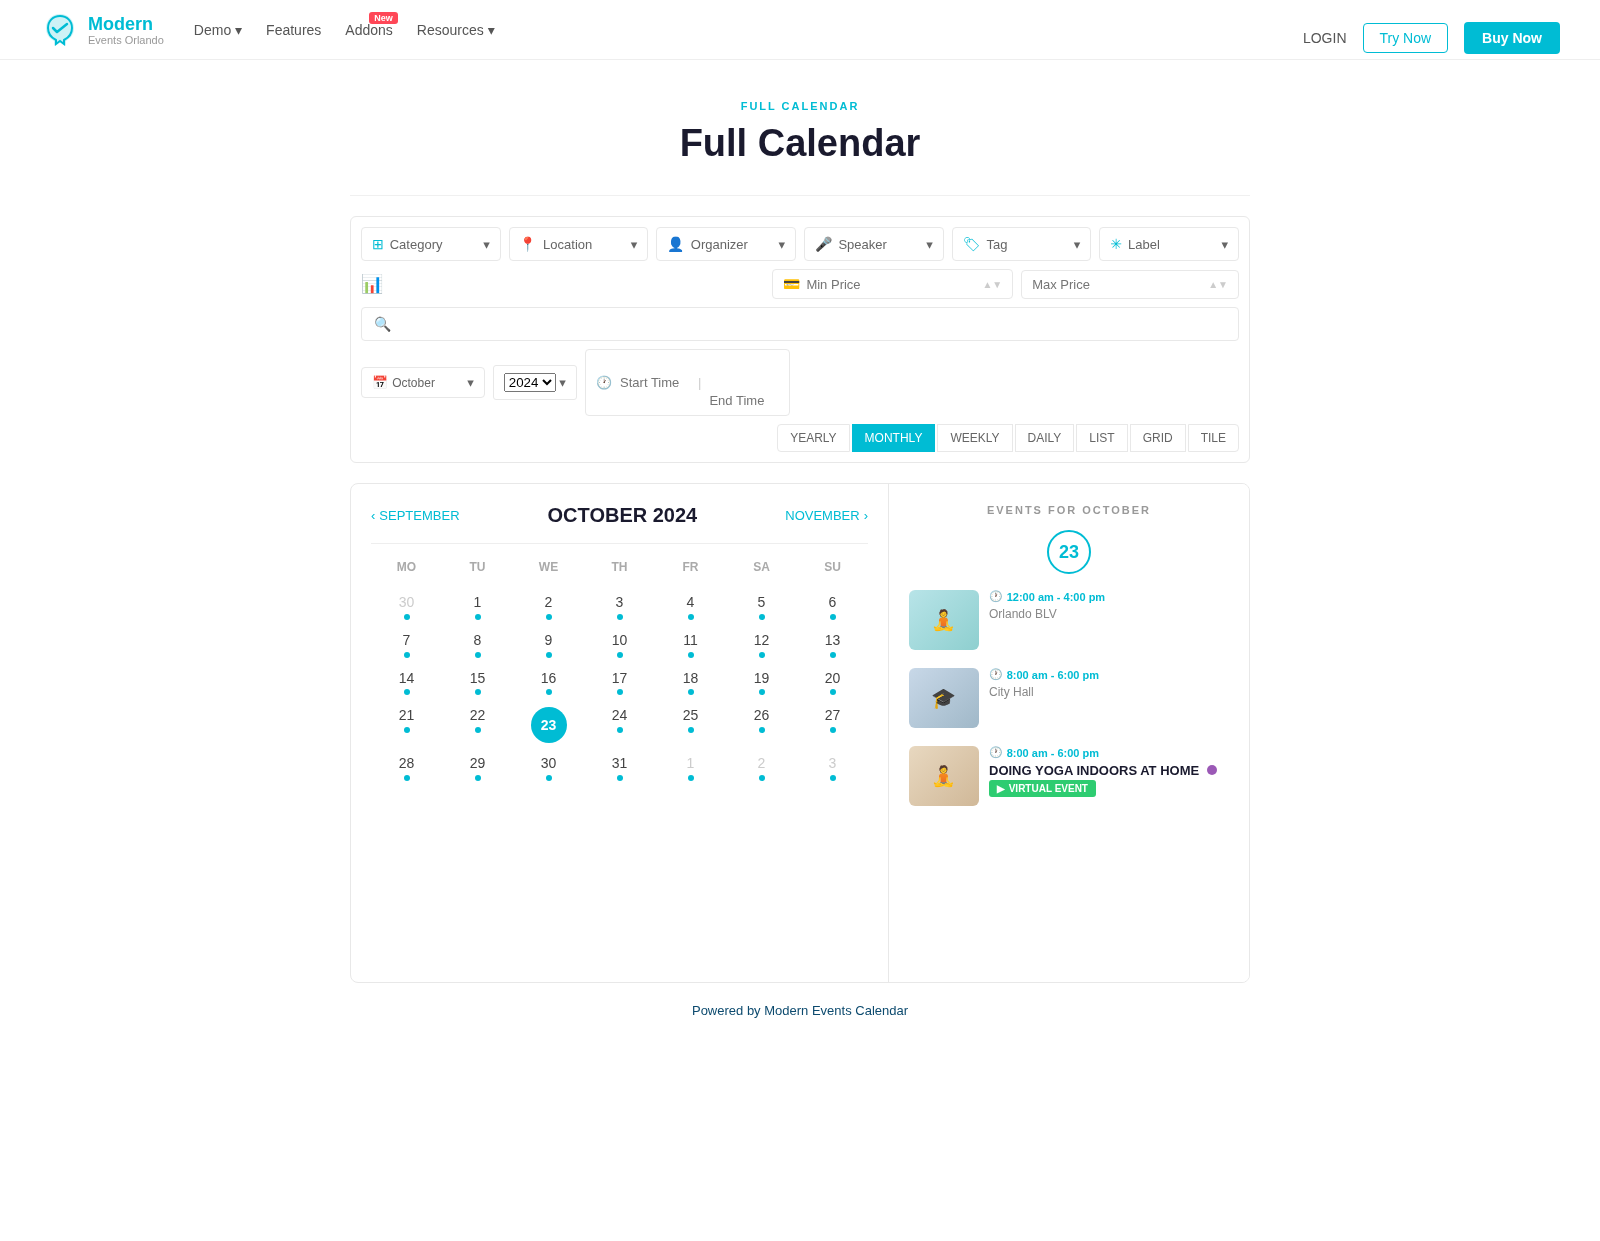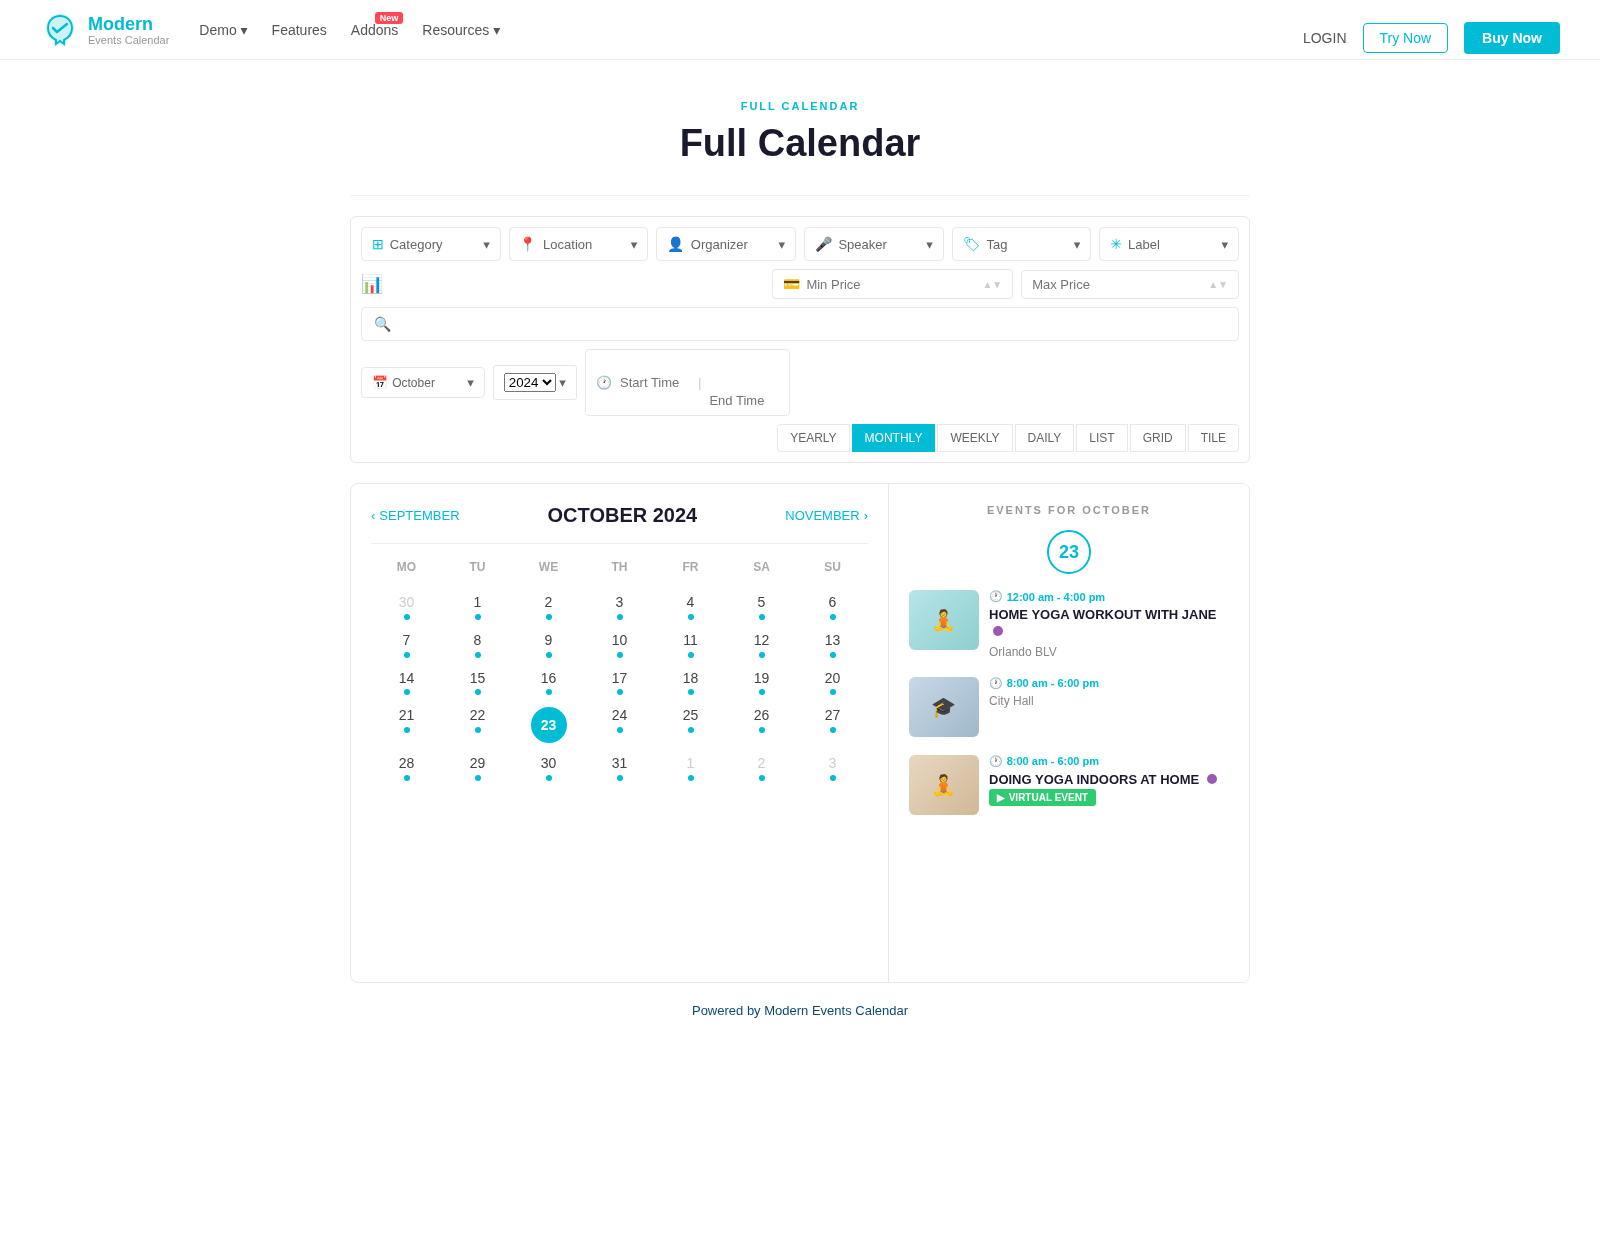--- a/index.html
+++ b/index.html
@@ -100,21 +100,21 @@
 <nav class="navbar">
   <div class="navbar-left">
     <div class="logo">
       <svg class="logo-icon" viewBox="0 0 40 40" xmlns="http://www.w3.org/2000/svg">
         <path d="M20 4 C12 4 6 10 6 18 C6 24 9 28 14 31 L14 36 L20 32 L26 36 L26 31 C31 28 34 24 34 18 C34 10 28 4 20 4Z" fill="#00bcd4" opacity="0.2"></path>
         <path d="M20 6 C13 6 8 11 8 18 C8 23.5 11 27.5 16 30 L16 34 L20 31 L24 34 L24 30 C29 27.5 32 23.5 32 18 C32 11 27 6 20 6Z" fill="none" stroke="#00bcd4" stroke-width="2"></path>
         <path d="M13 18 L17 22 L27 14" fill="none" stroke="#00bcd4" stroke-width="2.5" stroke-linecap="round" stroke-linejoin="round"></path>
       </svg>
       <div>
         <span class="logo-text">Modern</span>
-        <span class="logo-sub">Events Calendar</span>
+        <span class="logo-sub">Events Orlando</span>
       </div>
     </div>
     <div class="nav-links">
       <a class="nav-link">Demo ▾</a>
       <a class="nav-link">Features</a>
       <a class="nav-link nav-link-new">
         <span>Addons</span>
         <span class="new-badge">New</span>
       </a>
       <a class="nav-link">Resources ▾</a>
@@ -408,24 +408,20 @@
 
     <div class="event-item">
       <div class="event-thumb thumb-yoga">
         <div class="thumb-inner">🧘</div>
       </div>
       <div class="event-info">
         <div class="event-time">
           <span>🕐</span>
           <span>12:00 am - 4:00 pm</span>
         </div>
-        <div class="event-name">
-          <span>HOME YOGA WORKOUT WITH JANE</span>
-          <span class="event-dot" style="background:#9b59b6;"></span>
-        </div>
         <div class="event-location">Orlando BLV</div>
       </div>
     </div>
 
     <div class="event-item">
       <div class="event-thumb thumb-college">
         <div class="thumb-inner">🎓</div>
       </div>
       <div class="event-info">
         <div class="event-time">

